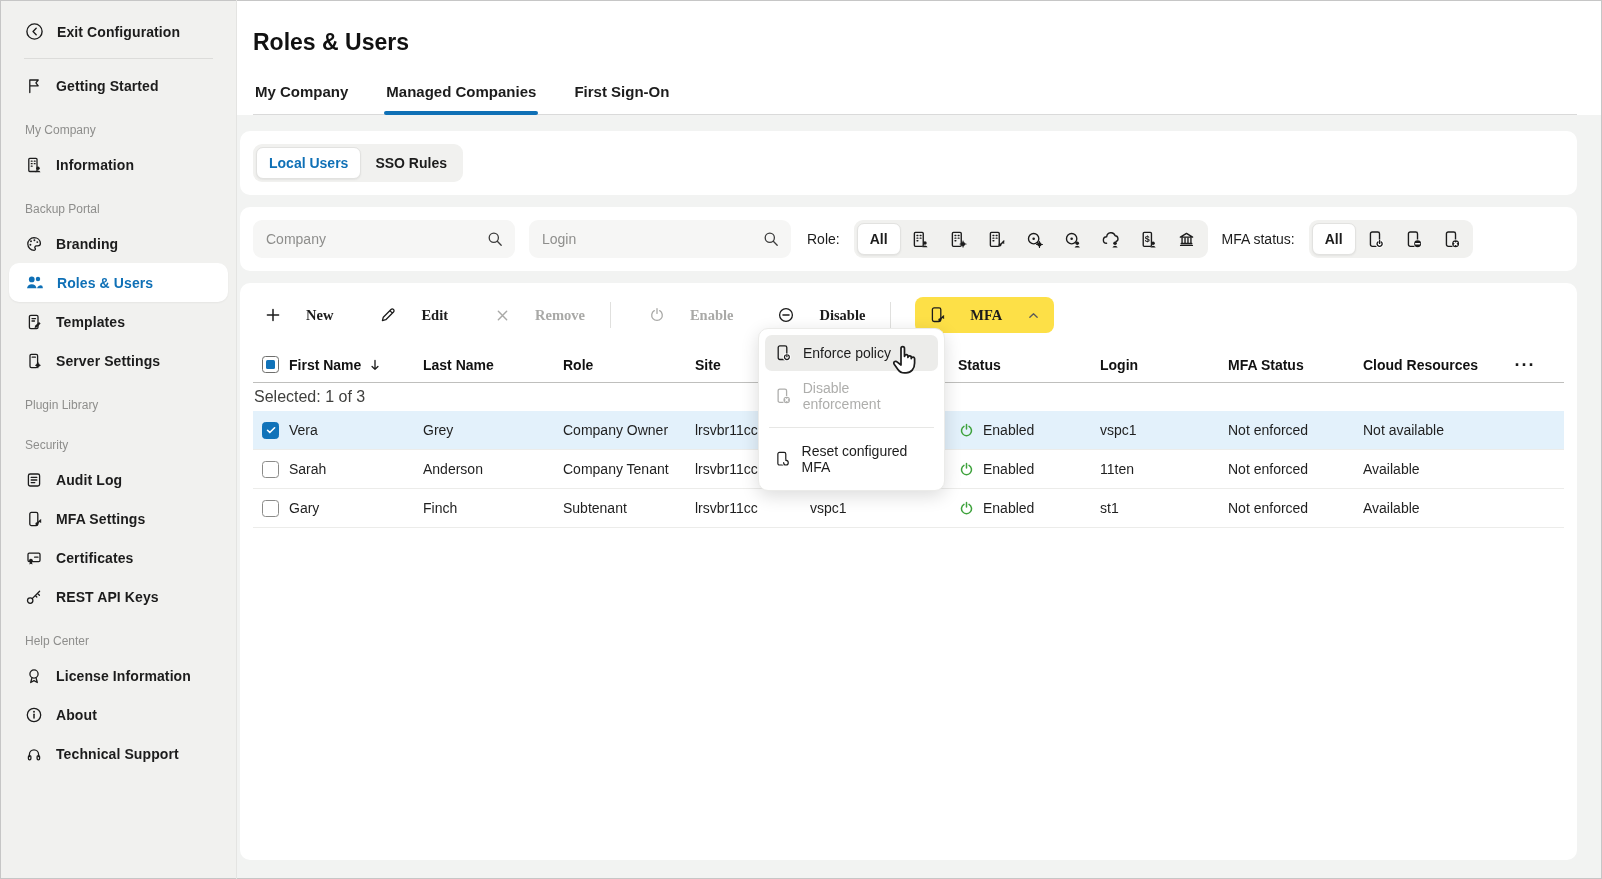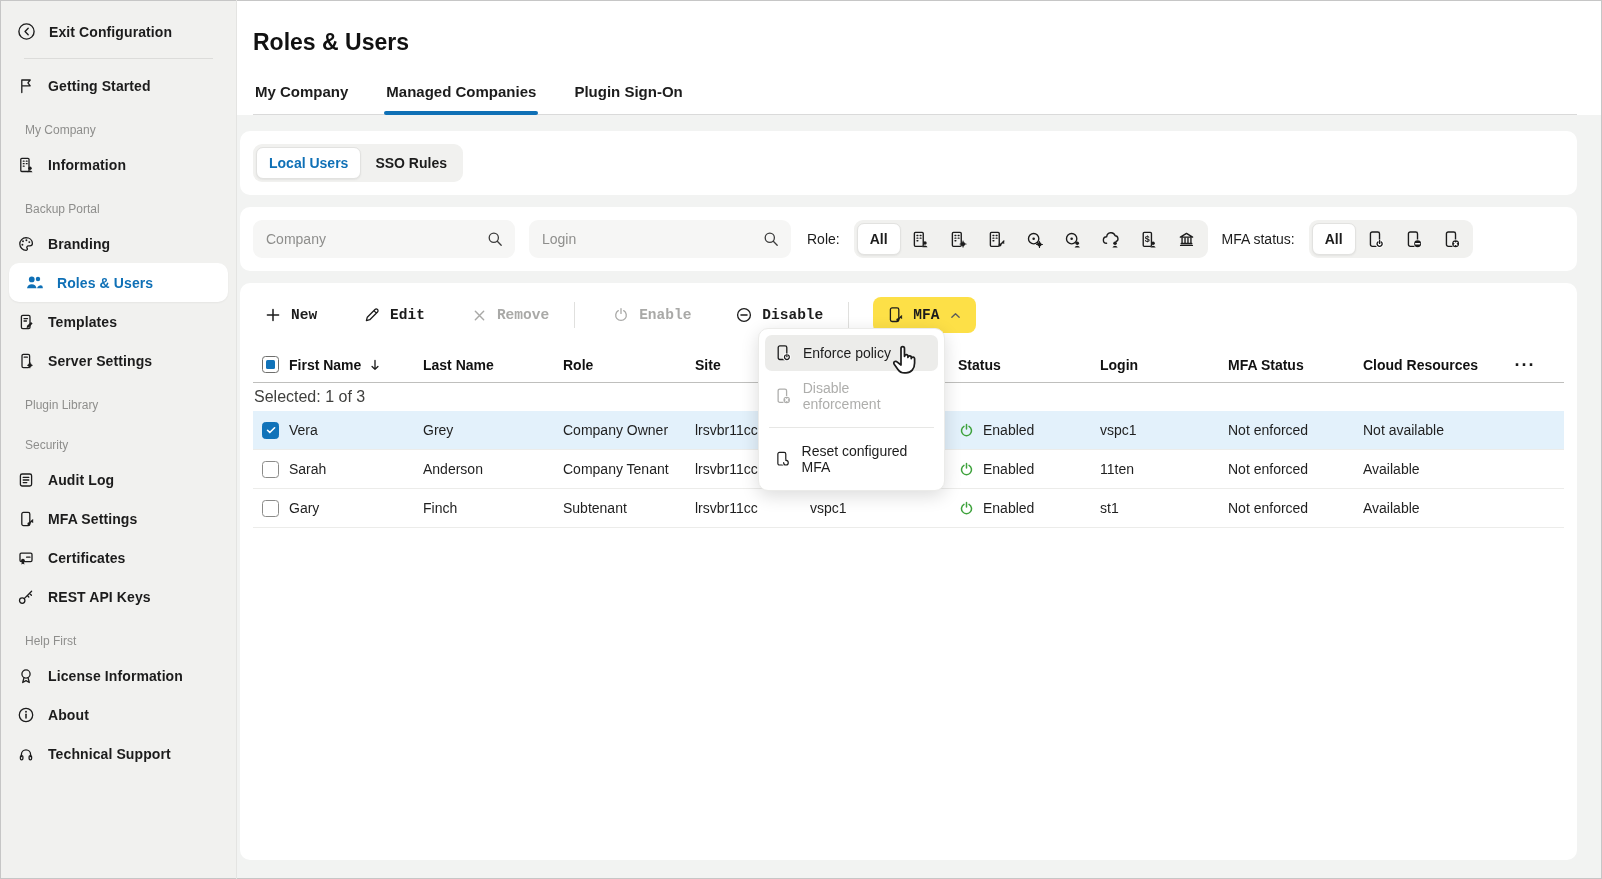--- a/index.html
+++ b/index.html
@@ -8,21 +8,21 @@
     font-family:"Liberation Sans", sans-serif;
     background:#fff; color:#1c1c1c; position:relative; overflow:hidden;
     box-shadow: inset 0 0 0 1px #c6c6c6;
   }
   svg { display:block; }
   .ic { stroke:#1c1c1c; fill:none; stroke-width:1.3; stroke-linecap:round; stroke-linejoin:round; }
   .ic .fill { fill:#1c1c1c; stroke:none; }
 
   
   .sidebar { position:absolute; left:0; top:0; bottom:0; width:237px; background:#f1f1ef; padding-top:12px; z-index:2; box-shadow: inset -1px 0 0 #e4e4e2, inset 1px 0 0 #c6c6c6, inset 0 1px 0 #c6c6c6, inset 0 -1px 0 #c6c6c6;}
-  .side-item { display:flex; align-items:center; gap:13px; height:39px; padding-left:17px; font-size:14px; font-weight:600; color:#1c1c1c; cursor:default; }
+  .side-item { display:flex; align-items:center; gap:13px; height:39px; padding-left:25px; font-size:14px; font-weight:600; color:#1c1c1c; cursor:default; }
   .side-item .lbl { font-weight:600; letter-spacing:.1px; }
   .side-divider { height:1px; background:#dcdcda; margin:7px 24px 7px 24px; }
   .side-section { font-size:12px; color:#8e8e8c; padding:18px 0 8px 25px; font-weight:400; }
   .side-item.active { background:#fff; border-radius:10px; margin:0 9px; padding-left:16px; color:#0f70b6; box-shadow:0 1px 2px rgba(0,0,0,.05); }
   .side-item.active .ic { stroke:#0f70b6; }
   .side-item.active .lbl { color:#0f70b6; }
 
   
   .main { position:absolute; left:237px; top:1px; right:1px; bottom:1px; display:flex; flex-direction:column; }
   .main-header { background:#fff; padding:28px 24px 0 16px; }
@@ -47,21 +47,21 @@
   .search-box { position:relative; width:262px; flex:none; }
   .search-box input { width:100%; height:38px; background:#f6f6f5; border:none; border-radius:9px; padding:0 38px 0 13px; font-size:14px; font-family:inherit; color:#1c1c1c; outline:none; }
   .search-box input::placeholder { color:#8e8e8c; }
   .search-box .mag { position:absolute; right:11px; top:10px; }
 
   .flt-label { font-size:14px; color:#1c1c1c; flex:none; }
 
   
   .card-table { flex:1; min-height:0; padding:10px 13px 16px; position:relative; }
   .toolbar { display:flex; align-items:center; height:44px; gap:6px; }
-  .tb-btn { display:flex; align-items:center; gap:9px; padding:8px 11px; font-size:14.5px; font-weight:600; color:#1c1c1c; border:none; background:transparent; border-radius:8px; cursor:pointer; font-family:Liberation Mono, monospace; }
+  .tb-btn { display:flex; align-items:center; gap:24px; padding:8px 11px; font-size:14.5px; font-weight:600; color:#1c1c1c; border:none; background:transparent; border-radius:8px; cursor:pointer; font-family:Liberation Serif, serif; }
   .tb-btn.disabled { color:#a9a9a7; cursor:default; }
   .tb-btn.disabled .ic { stroke:#a9a9a7; }
   .tb-btn.pressed { background:#fde047; }
   .tb-sep { width:1px; height:26px; background:#e0e0de; margin:0 8px; }
 
   .tbl { margin-top:10px; }
   .tr { display:grid; grid-template-columns:36px 134px 140px 132px 115px 148px 142px 128px 135px 142px 40px; align-items:center; }
   .th-row { height:36px; border-bottom:1px solid #bfbfbd; }
   .th { font-size:14px; font-weight:700; color:#111; display:flex; align-items:center; gap:6px; }
   .summary-row { height:28px; font-size:16px; color:#3f3f3d; display:flex; align-items:center; padding-left:1px; }
@@ -183,21 +183,21 @@
     <span class="lbl">Certificates</span>
   </div>
   <div class="side-item">
     <svg class="ic" width="18" height="18" viewBox="0 0 18 18">
         <circle cx="5.2" cy="12.6" r="2.7"></circle>
         <path d="M7.2 10.6 L14.6 3.2 M12.5 5.3 l1.9 1.9 M10.3 7.5 l1.5 1.5"></path>
       </svg>
     <span class="lbl">REST API Keys</span>
   </div>
 
-  <div class="side-section">Help First</div>
+  <div class="side-section">Help Center</div>
   <div class="side-item">
     <svg class="ic" width="18" height="18" viewBox="0 0 18 18">
         <circle cx="9" cy="7" r="4.1"></circle>
         <path d="M7 10.6 l-1.3 4.9 3.3-1.9 3.3 1.9 -1.3-4.9"></path>
       </svg>
     <span class="lbl">License Information</span>
   </div>
   <div class="side-item">
     <svg class="ic" width="18" height="18" viewBox="0 0 18 18">
         <circle cx="9" cy="9" r="6.7"></circle>
@@ -215,21 +215,21 @@
     <span class="lbl">Technical Support</span>
   </div>
 </div>
 
 <div class="main">
   <div class="main-header">
     <div class="page-title">Roles &amp; Users</div>
     <div class="tabs">
       <div class="tab">My Company</div>
       <div class="tab active">Managed Companies</div>
-      <div class="tab">Plugin Sign-On</div>
+      <div class="tab">First Sign-On</div>
     </div>
   </div>
 
   <div class="content">
 
     <div class="card card-toggle">
       <div class="seg">
         <button class="seg-btn active text-blue">Local Users</button>
         <button class="seg-btn">SSO Rules</button>
       </div>

